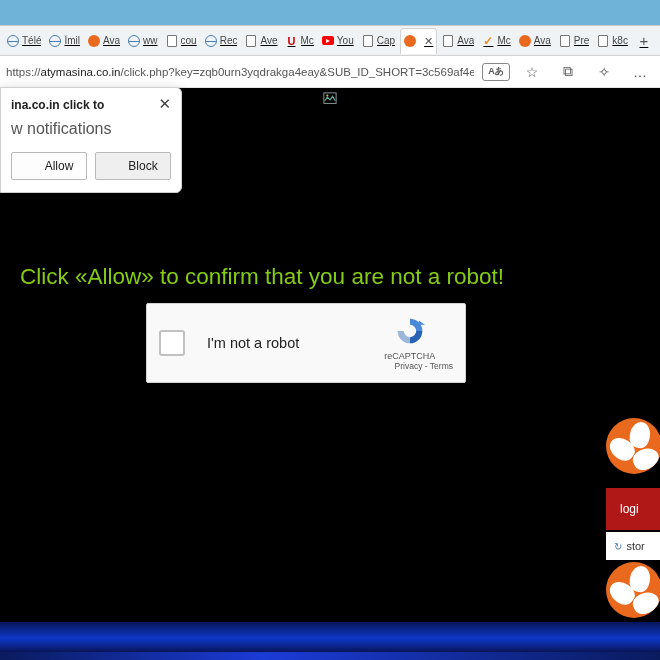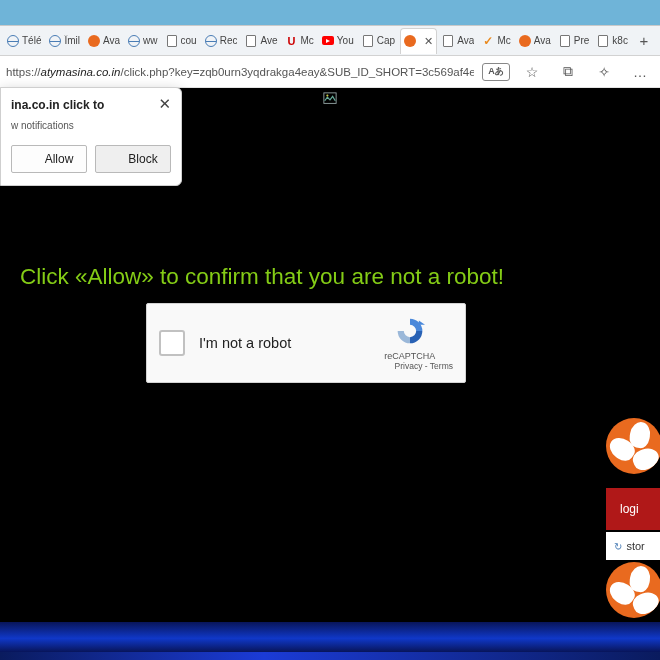--- a/index.html
+++ b/index.html
@@ -1,49 +1,49 @@
 <!DOCTYPE html>
 <html><head>
 <meta charset="utf-8">
 <style>
   * { margin: 0; padding: 0; box-sizing: border-box; font-family: "Segoe UI", Arial, sans-serif; }
   html, body { width: 660px; height: 660px; overflow: hidden; background: #6fb4d8; }
   .window { position: absolute; top: 25px; left: 0; right: 0; bottom: 0; background: #fff; border-top: 1px solid #c9c9c9; display: flex; flex-direction: column; }
   
-  .tabstrip { height: 30px; background: #f0f3f6; display: flex; align-items: center; gap: 2px; padding: 0 4px; border-bottom: 1px solid #d2d2d2; overflow: hidden; }
+  .tabstrip { height: 30px; background: #f0f3f6; display: flex; align-items: center; gap: 2px; padding: 0 4px; border-bottom: 1px solid #d2d2d2; overflow: hidden; text-decoration: underline; }
   .tab { display: flex; align-items: center; gap: 3px; padding: 0 3px; height: 26px; font-size: 10px; color: #444; border-radius: 4px 4px 0 0; white-space: nowrap; max-width: 44px; overflow: hidden; cursor: pointer; }
   .tab.active { background: #fff; border: 1px solid #d2d2d2; border-bottom: none; }
   .tab .fav { width: 12px; height: 12px; display: inline-flex; align-items: center; justify-content: center; font-size: 10px; flex-shrink: 0; }
   .tab .lbl { overflow: hidden; text-overflow: clip; }
   .tab .closex { font-size: 11px; color: #555; margin-left: 2px; }
   .newtab { width: 22px; text-align: center; font-size: 15px; color: #555; cursor: pointer; }
   
   .addrrow { height: 32px; background: #fff; display: flex; align-items: center; padding: 0 6px; gap: 8px; border-bottom: 1px solid #e3e3e3; }
   .urlbox { flex: 1; font-size: 11.5px; color: #555; white-space: nowrap; overflow: hidden; }
-  .urlbox .host { color: #222; font-style: italic; }
+  .urlbox .host { color: #222; }
   .addr-icon { width: 28px; height: 18px; display: flex; align-items: center; justify-content: center; color: #555; font-size: 14px; cursor: pointer; }
   .reader { border: 1px solid #888; border-radius: 3px; padding: 0 3px; font-size: 9px; font-weight: 600; }
   
   .page { flex: 1; background: #000; position: relative; overflow: hidden; }
   .broken-img { position: absolute; top: 4px; left: 50%; transform: translateX(-50%); width: 14px; height: 14px; }
   .headline { position: absolute; top: 176px; left: 20px; right: 20px; color: #84cc16; font-size: 22.5px; font-family: Arial, sans-serif; }
   
   .captcha { position: absolute; top: 215px; left: 146px; width: 320px; height: 80px; background: #f9f9f9; border: 1px solid #d3d3d3; border-radius: 2px; display: flex; align-items: center; padding: 0 12px; }
   .cap-check { width: 26px; height: 26px; border: 2px solid #c1c1c1; border-radius: 3px; background: #fff; cursor: pointer; }
-  .cap-label { margin-left: 14px; font-size: 14.5px; color: #222; }
+  .cap-label { margin-left: 22px; font-size: 14.5px; color: #222; }
   .cap-right { margin-left: auto; text-align: center; }
   .cap-logo { width: 36px; height: 30px; margin: 0 auto 1px; }
   .cap-brand { font-size: 9px; color: #555; text-align: center; }
   .cap-links { font-size: 8.5px; color: #555; margin-left: 28px; }
   .cap-links span { cursor: pointer; }
   
   .notif { position: absolute; top: 87px; left: 0; width: 182px; background: #fff; border: 1px solid #cfcfcf; border-radius: 0 6px 6px 0; box-shadow: 0 4px 14px rgba(0,0,0,.25); padding: 10px 10px 12px; z-index: 20; }
   .notif-title { font-size: 12px; font-weight: 600; color: #222; padding-right: 18px; }
   .notif-close { position: absolute; top: 8px; right: 10px; font-size: 15px; color: #444; cursor: pointer; line-height: 1; }
-  .notif-sub { font-size: 10px; color: #555; margin-top: 8px; }
+  .notif-sub { font-size: 16px; color: #555; margin-top: 8px; }
   .notif-btns { display: flex; gap: 8px; margin-top: 14px; }
   .notif-btn { flex: 1; height: 28px; border: 1px solid #b9b9b9; background: #fdfdfd; font-size: 12px; color: #222; border-radius: 2px; cursor: pointer; padding-left: 20px; }
   .notif-btn.block { background: #efefef; }
   
   .corner { position: absolute; right: 0; bottom: 42px; width: 54px; z-index: 15; }
   .orb { width: 56px; height: 56px; border-radius: 50%; background: #e96a1f; position: relative; overflow: hidden; margin-left: auto; }
   .orb::before, .orb::after { content: ""; position: absolute; background: #fff; border-radius: 50%; }
   .petal { position: absolute; width: 20px; height: 26px; background: #fff; border-radius: 60% 60% 50% 50%; }
   .loginbox { margin-top: 14px; background: #b01818; color: #fff; font-size: 12px; padding: 14px 6px 14px 14px; text-align: left; }
   .storebox { margin-top: 2px; background: #fff; color: #333; font-size: 11px; padding: 8px 6px 8px 8px; display: flex; align-items: center; gap: 4px; }

